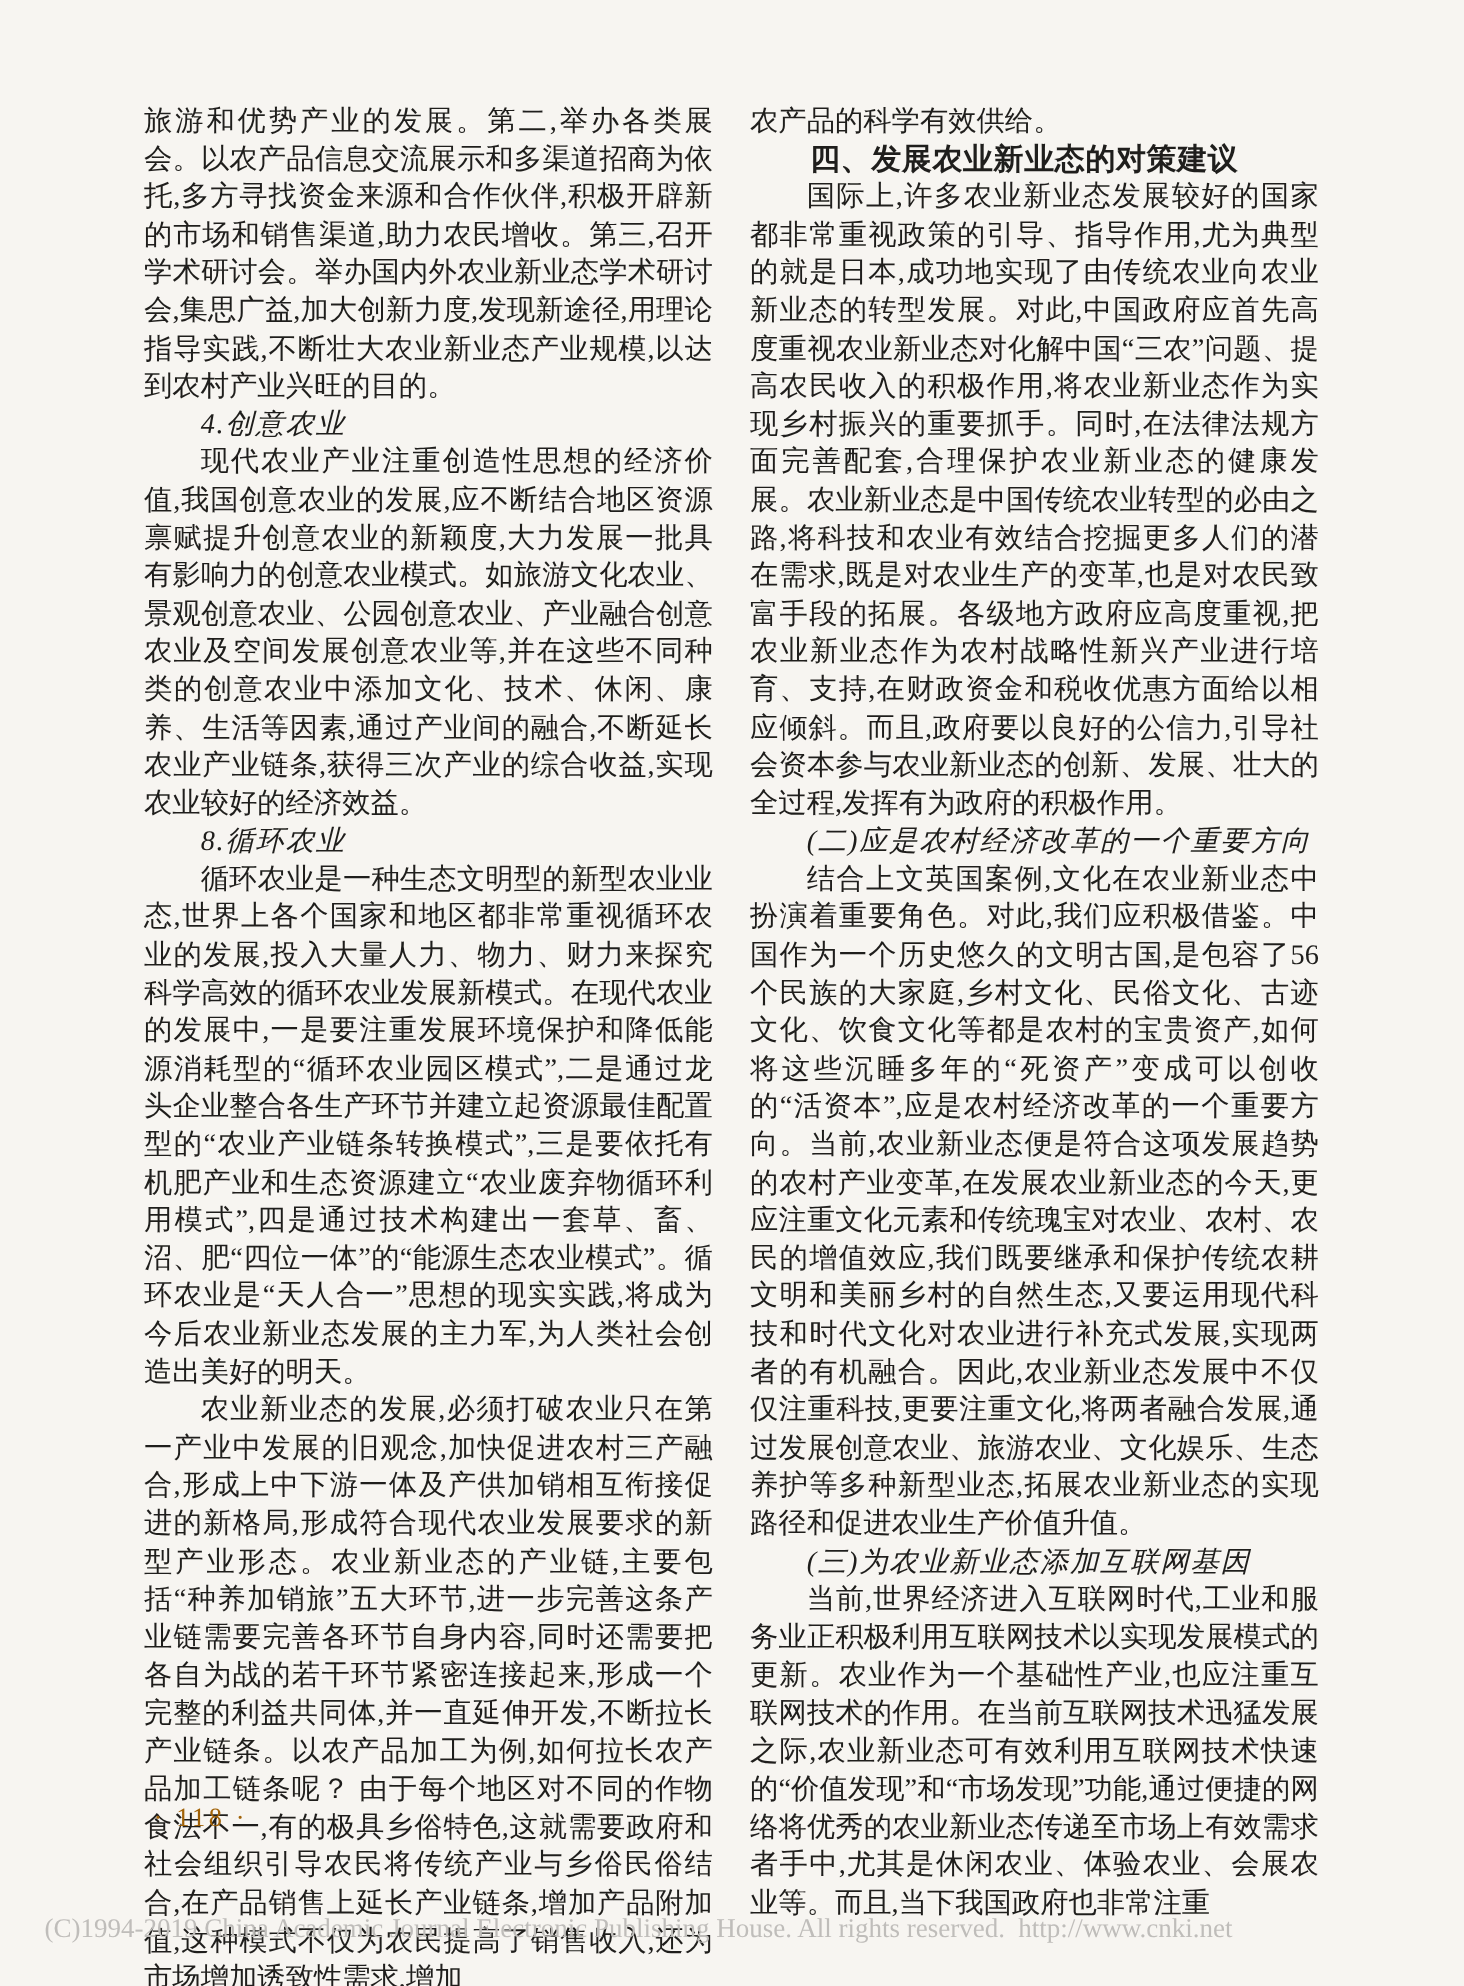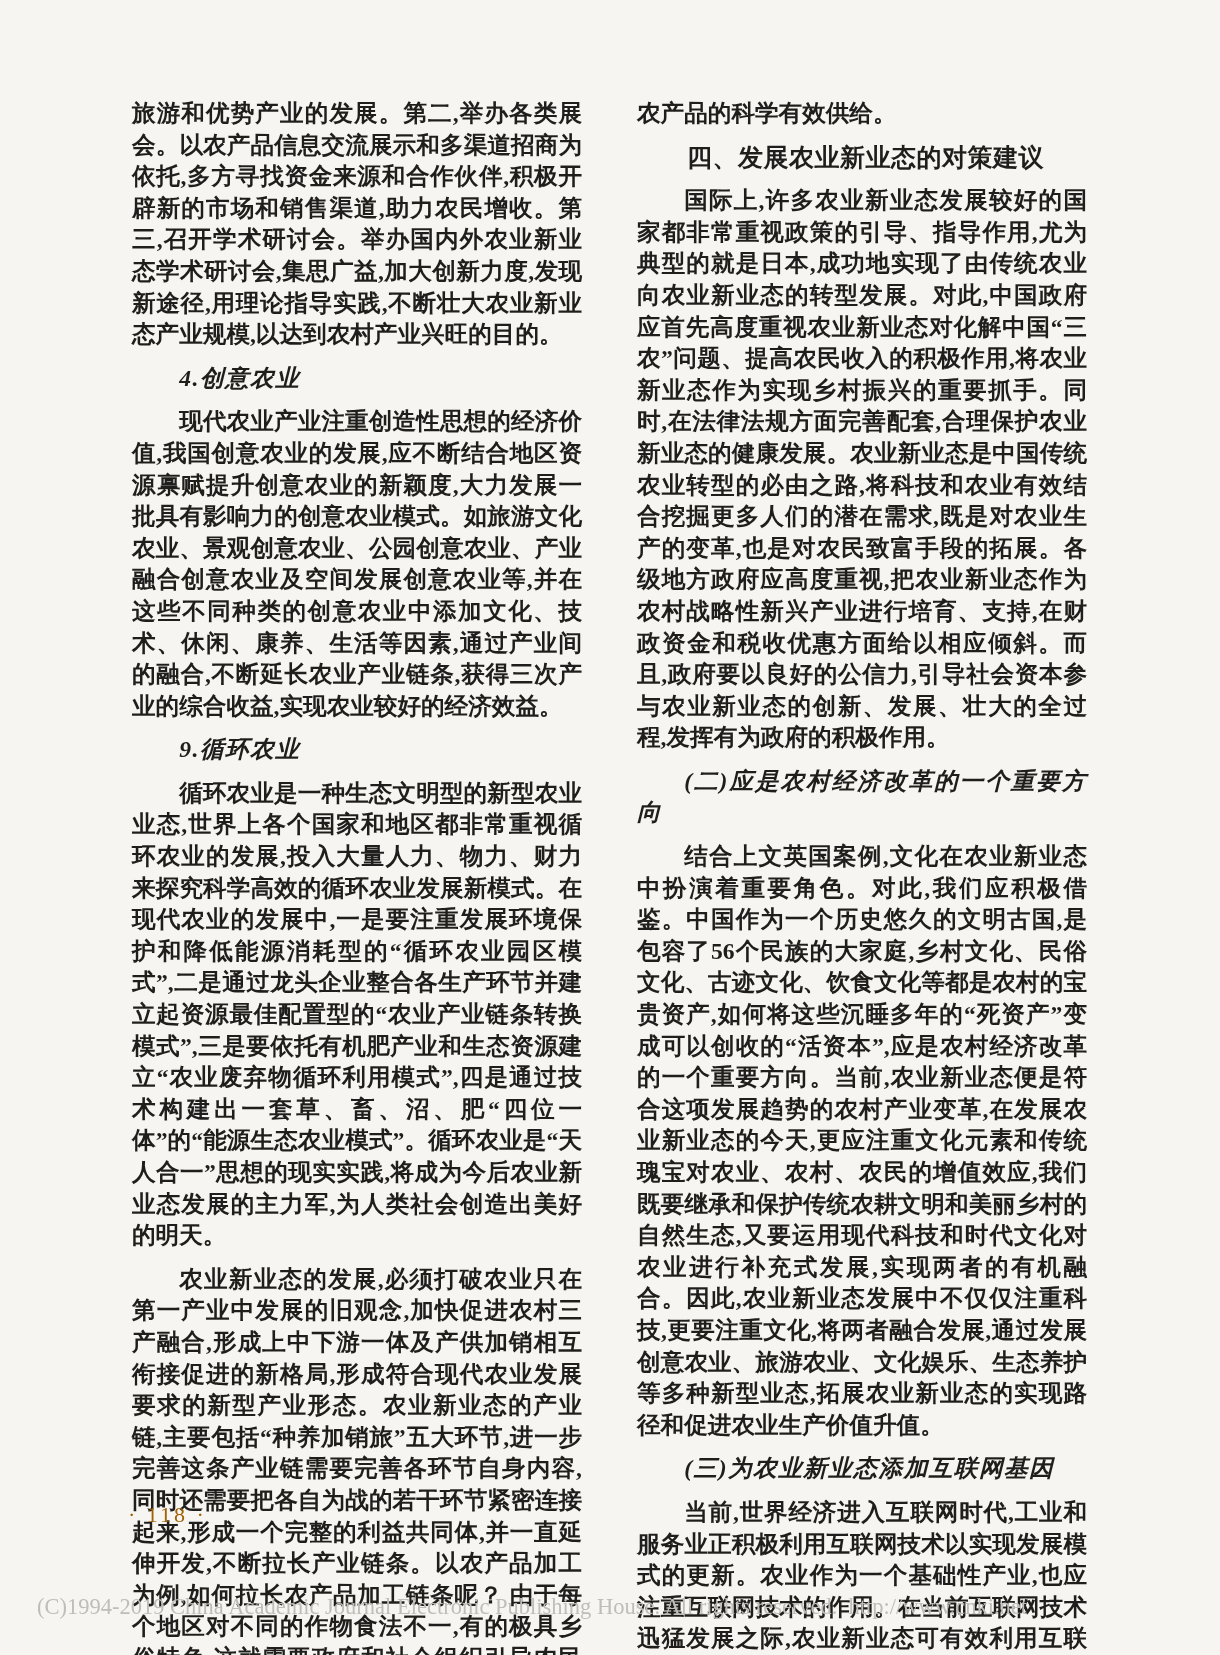--- a/index.html
+++ b/index.html
@@ -17,21 +17,21 @@
     position: absolute;
     top: 86px;
     width: 474px;
     font-size: 23.6px;
     line-height: 31.6px;
     text-align: justify;
     text-justify: inter-character;
   }
   .col-left  { left: 120px; }
   .col-right { left: 625px; }
-  .col p { margin: 12px; padding: 0; font-weight: bold; }
+  .col p { margin: 0; padding: 0; }
   .para {
     text-indent: 2em;
     word-break: break-all;
   }
   .para.no-indent { text-indent: 0; }
   .kai-heading {
     font-style: italic;
     text-indent: 2em;
     letter-spacing: 1.5px;
   }
@@ -64,21 +64,21 @@
 </style>
 </head>
 <body>
 
 <div class="page">
 
   <div class="col col-left">
     <p class="para no-indent">旅游和优势产业的发展。第二,举办各类展会。以农产品信息交流展示和多渠道招商为依托,多方寻找资金来源和合作伙伴,积极开辟新的市场和销售渠道,助力农民增收。第三,召开学术研讨会。举办国内外农业新业态学术研讨会,集思广益,加大创新力度,发现新途径,用理论指导实践,不断壮大农业新业态产业规模,以达到农村产业兴旺的目的。</p>
     <p class="kai-heading">4.创意农业</p>
     <p class="para">现代农业产业注重创造性思想的经济价值,我国创意农业的发展,应不断结合地区资源禀赋提升创意农业的新颖度,大力发展一批具有影响力的创意农业模式。如旅游文化农业、景观创意农业、公园创意农业、产业融合创意农业及空间发展创意农业等,并在这些不同种类的创意农业中添加文化、技术、休闲、康养、生活等因素,通过产业间的融合,不断延长农业产业链条,获得三次产业的综合收益,实现农业较好的经济效益。</p>
-    <p class="kai-heading">9.循环农业</p>
+    <p class="kai-heading">8.循环农业</p>
     <p class="para">循环农业是一种生态文明型的新型农业业态,世界上各个国家和地区都非常重视循环农业的发展,投入大量人力、物力、财力来探究科学高效的循环农业发展新模式。在现代农业的发展中,一是要注重发展环境保护和降低能源消耗型的“循环农业园区模式”,二是通过龙头企业整合各生产环节并建立起资源最佳配置型的“农业产业链条转换模式”,三是要依托有机肥产业和生态资源建立“农业废弃物循环利用模式”,四是通过技术构建出一套草、畜、沼、肥“四位一体”的“能源生态农业模式”。循环农业是“天人合一”思想的现实实践,将成为今后农业新业态发展的主力军,为人类社会创造出美好的明天。</p>
     <p class="para">农业新业态的发展,必须打破农业只在第一产业中发展的旧观念,加快促进农村三产融合,形成上中下游一体及产供加销相互衔接促进的新格局,形成符合现代农业发展要求的新型产业形态。农业新业态的产业链,主要包括“种养加销旅”五大环节,进一步完善这条产业链需要完善各环节自身内容,同时还需要把各自为战的若干环节紧密连接起来,形成一个完整的利益共同体,并一直延伸开发,不断拉长产业链条。以农产品加工为例,如何拉长农产品加工链条呢？ 由于每个地区对不同的作物食法不一,有的极具乡俗特色,这就需要政府和社会组织引导农民将传统产业与乡俗民俗结合,在产品销售上延长产业链条,增加产品附加值,这种模式不仅为农民提高了销售收入,还为市场增加诱致性需求,增加</p>
   </div>
 
   <div class="col col-right">
     <p class="para no-indent">农产品的科学有效供给。</p>
     <p class="hei-heading">四、发展农业新业态的对策建议</p>
     <p class="para">国际上,许多农业新业态发展较好的国家都非常重视政策的引导、指导作用,尤为典型的就是日本,成功地实现了由传统农业向农业新业态的转型发展。对此,中国政府应首先高度重视农业新业态对化解中国“三农”问题、提高农民收入的积极作用,将农业新业态作为实现乡村振兴的重要抓手。同时,在法律法规方面完善配套,合理保护农业新业态的健康发展。农业新业态是中国传统农业转型的必由之路,将科技和农业有效结合挖掘更多人们的潜在需求,既是对农业生产的变革,也是对农民致富手段的拓展。各级地方政府应高度重视,把农业新业态作为农村战略性新兴产业进行培育、支持,在财政资金和税收优惠方面给以相应倾斜。而且,政府要以良好的公信力,引导社会资本参与农业新业态的创新、发展、壮大的全过程,发挥有为政府的积极作用。</p>
     <p class="kai-heading">(二)应是农村经济改革的一个重要方向</p>
     <p class="para">结合上文英国案例,文化在农业新业态中扮演着重要角色。对此,我们应积极借鉴。中国作为一个历史悠久的文明古国,是包容了56个民族的大家庭,乡村文化、民俗文化、古迹文化、饮食文化等都是农村的宝贵资产,如何将这些沉睡多年的“死资产”变成可以创收的“活资本”,应是农村经济改革的一个重要方向。当前,农业新业态便是符合这项发展趋势的农村产业变革,在发展农业新业态的今天,更应注重文化元素和传统瑰宝对农业、农村、农民的增值效应,我们既要继承和保护传统农耕文明和美丽乡村的自然生态,又要运用现代科技和时代文化对农业进行补充式发展,实现两者的有机融合。因此,农业新业态发展中不仅仅注重科技,更要注重文化,将两者融合发展,通过发展创意农业、旅游农业、文化娱乐、生态养护等多种新型业态,拓展农业新业态的实现路径和促进农业生产价值升值。</p>

